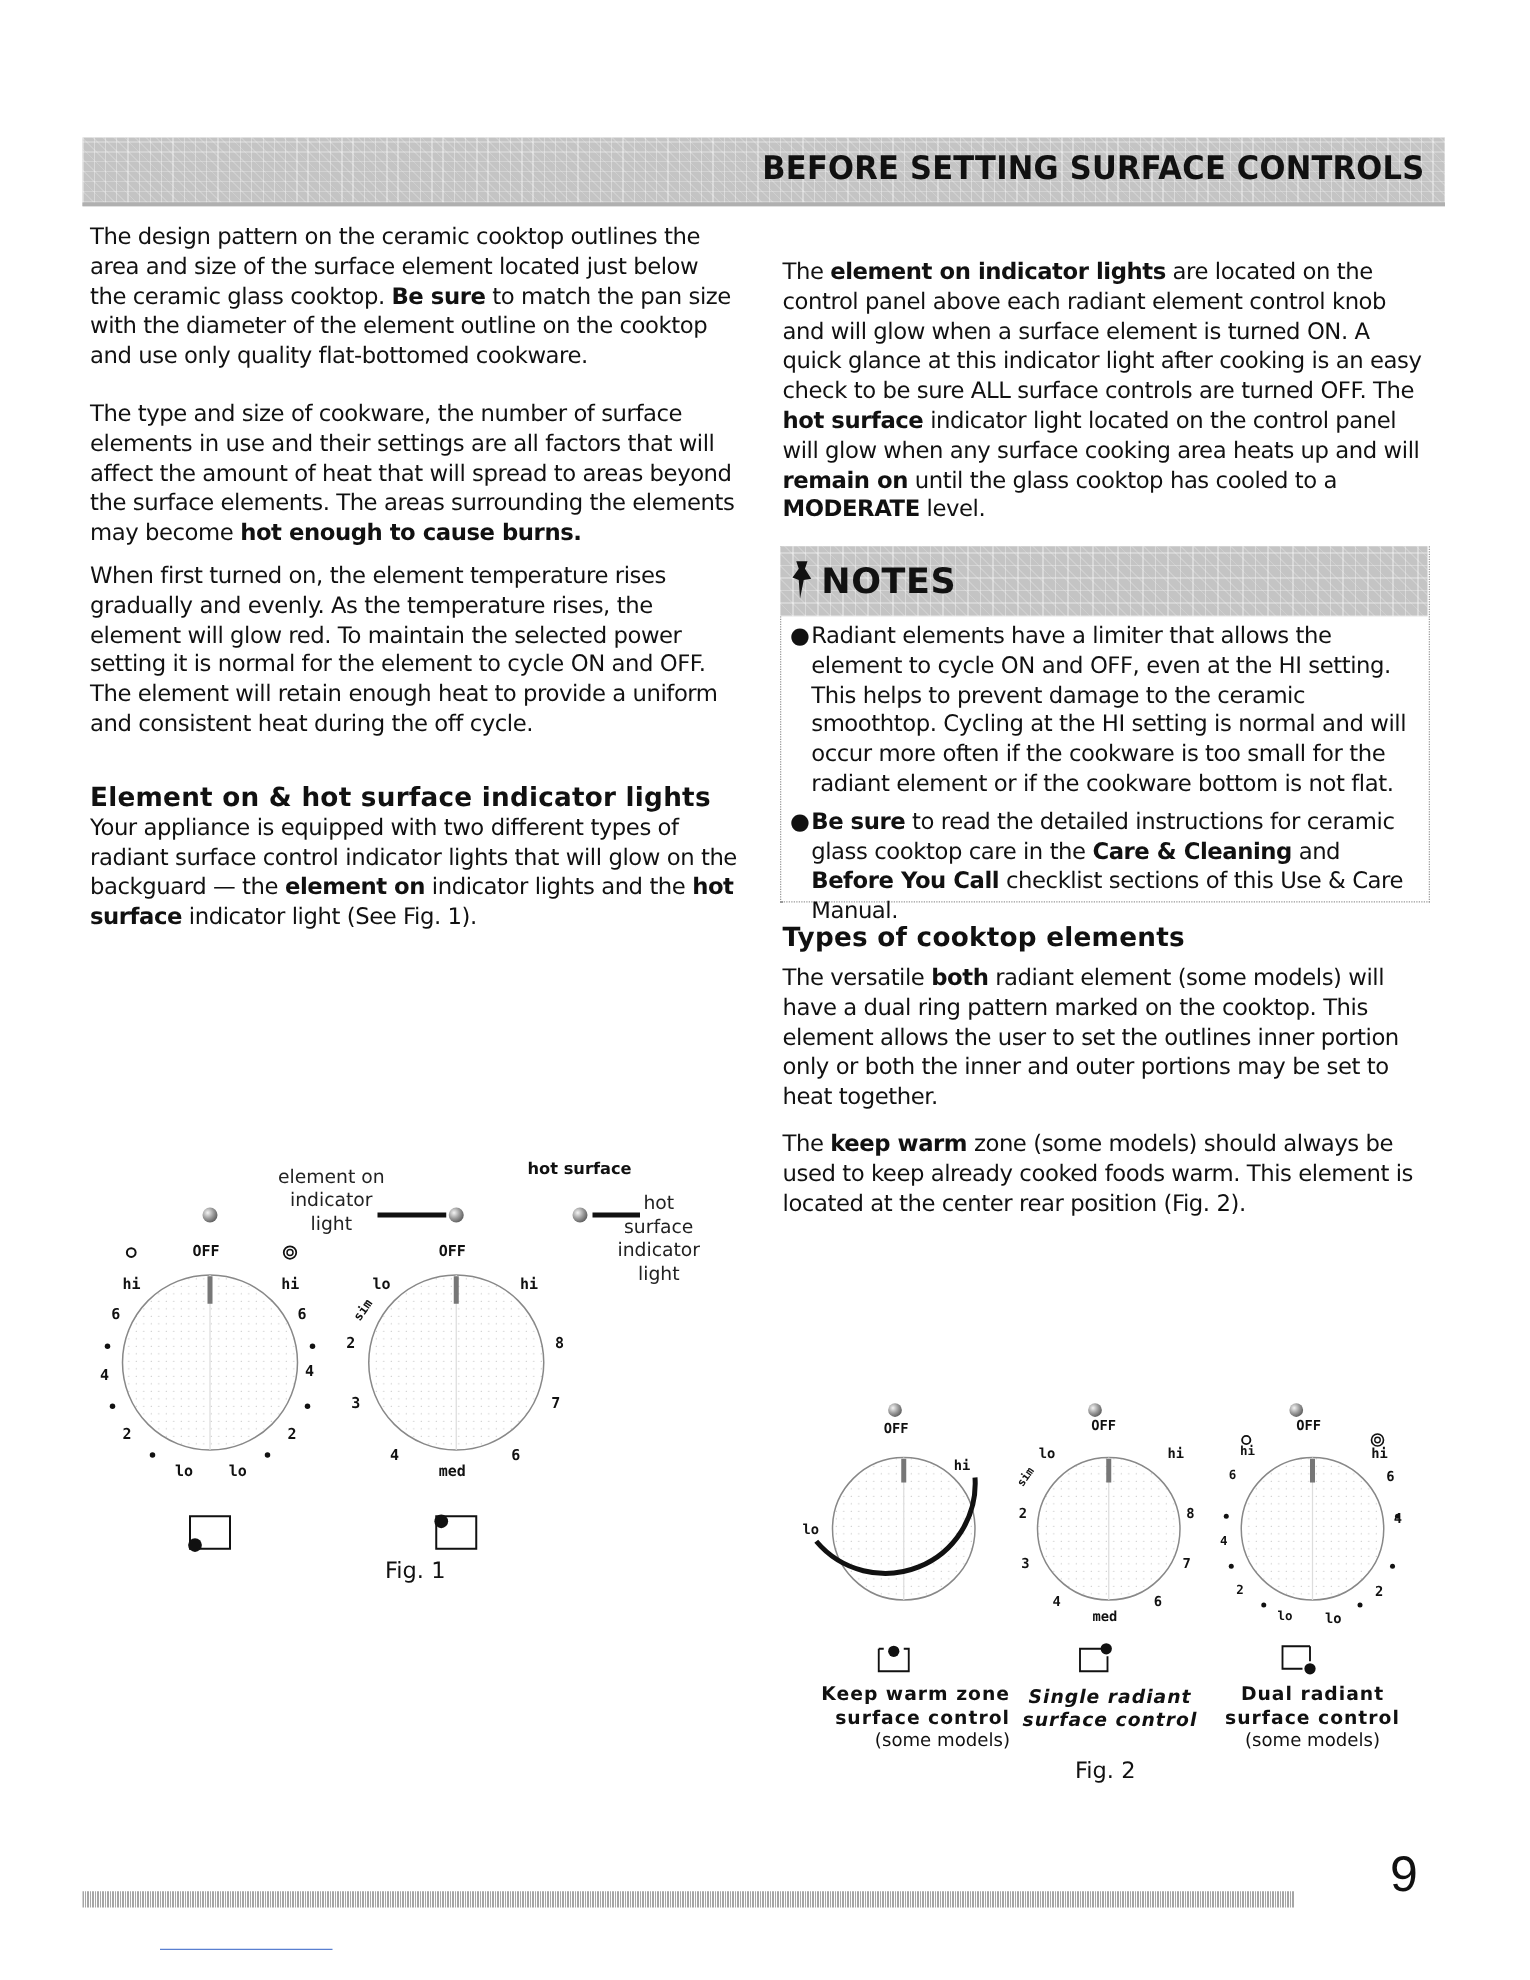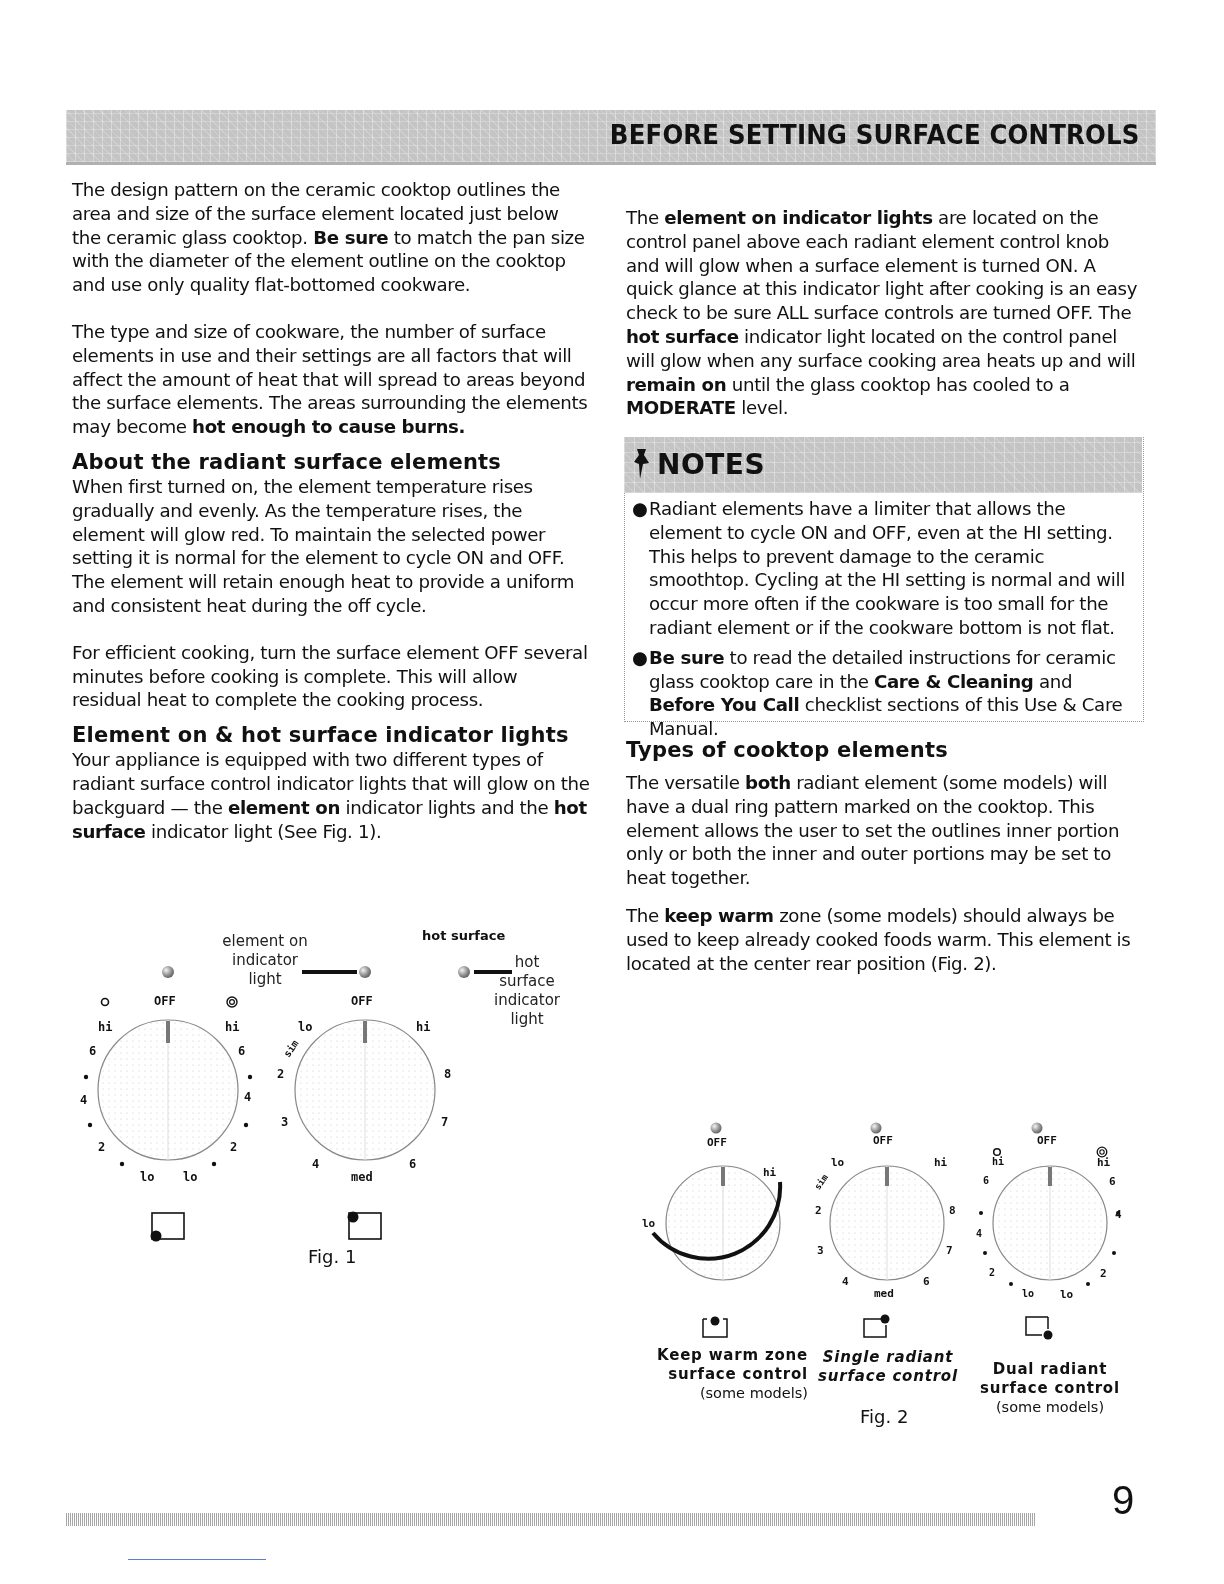--- a/index.html
+++ b/index.html
@@ -47,24 +47,22 @@
 
 <div class="banner">
   <div class="banner-title">BEFORE SETTING SURFACE CONTROLS</div>
 </div>
 
 <div class="col" style="left:72px; top:178px; width:520px;">
   <p><span>The design pattern on the ceramic cooktop outlines the area and size of the surface element located just below the ceramic glass cooktop. </span><b>Be sure</b><span> to match the pan size with the diameter of the element outline on the cooktop and use only quality flat-bottomed cookware.</span></p>
   <div class="gap"></div>
   <p><span>The type and size of cookware, the number of surface elements in use and their settings are all factors that will affect the amount of heat that will spread to areas beyond the surface elements. The areas surrounding the elements may become </span><b>hot enough to cause burns.</b></p>
   <div style="height:10px"></div>
-  <h2>About the radiant surface elements</h2>
   <p><span>When first turned on, the element temperature rises gradually and evenly. As the temperature rises, the element will glow red. To maintain the selected power setting it is normal for the element to cycle ON and OFF. The element will retain enough heat to provide a uniform and consistent heat during the off cycle.</span></p>
   <div class="gap"></div>
-  <p><span>For efficient cooking, turn the surface element OFF several minutes before cooking is complete. This will allow residual heat to complete the cooking process.</span></p>
   <div style="height:10px"></div>
   <h2>Element on &amp; hot surface indicator lights</h2>
   <p><span>Your appliance is equipped with two different types of radiant surface control indicator lights that will glow on the backguard — the </span><b>element on</b><span> indicator lights and the </span><b>hot surface</b><span> indicator light (See Fig. 1).</span></p>
 </div>
 
 <div class="fig" style="left:60px; top:920px; width:520px; height:360px;">
   <svg width="520" height="360" viewBox="0 0 520 360">
     <defs>
       <radialGradient id="led" cx="35%" cy="35%" r="65%">
         <stop offset="0%" stop-color="#f4f4f4"></stop>
@@ -287,21 +285,21 @@
   
   <div class="caption" style="left:18px; top:246px; width:170px;text-align:right;">
     <div>Keep warm zone</div>
     <div>surface control</div>
     <div class="sub">(some models)</div>
   </div>
   <div class="caption" style="left:183px; top:248px; width:170px;font-style:italic;">
     <div>Single radiant</div>
     <div>surface control</div>
   </div>
-  <div class="caption" style="left:345px; top:260px; width:170px;">
+  <div class="caption" style="left:345px; top:246px; width:170px;">
     <div>Dual radiant</div>
     <div>surface control</div>
     <div class="sub">(some models)</div>
   </div>
   <div class="figlabel" style="left:240px; top:306px;">Fig. 2</div>
 </div>
 
 <div class="footer-bar"></div>
 <div class="page-num">9</div>
 <div class="link-line"></div>

